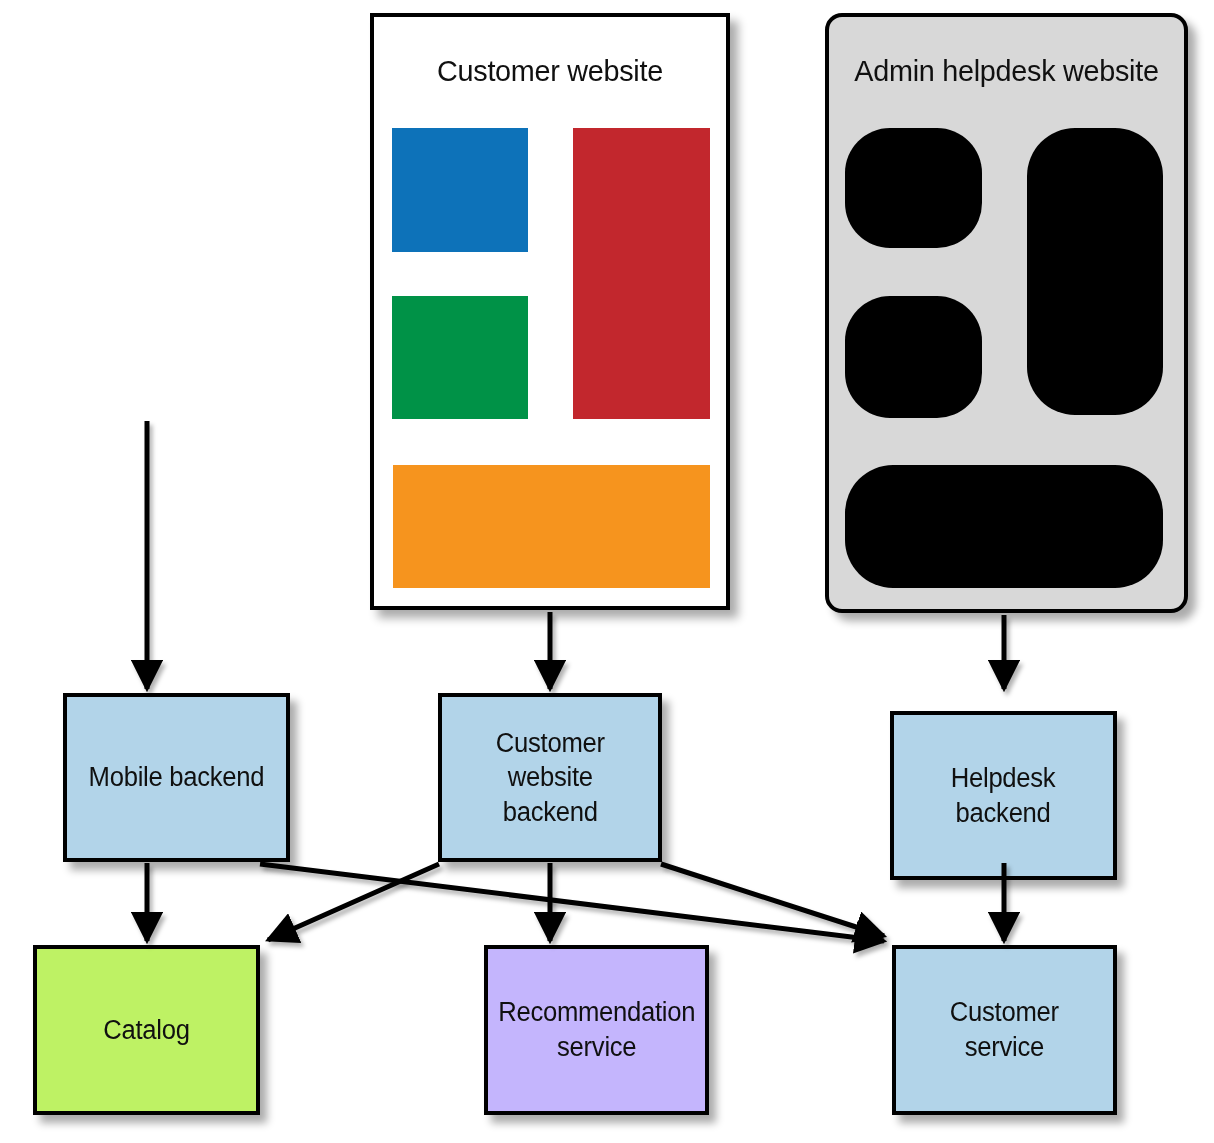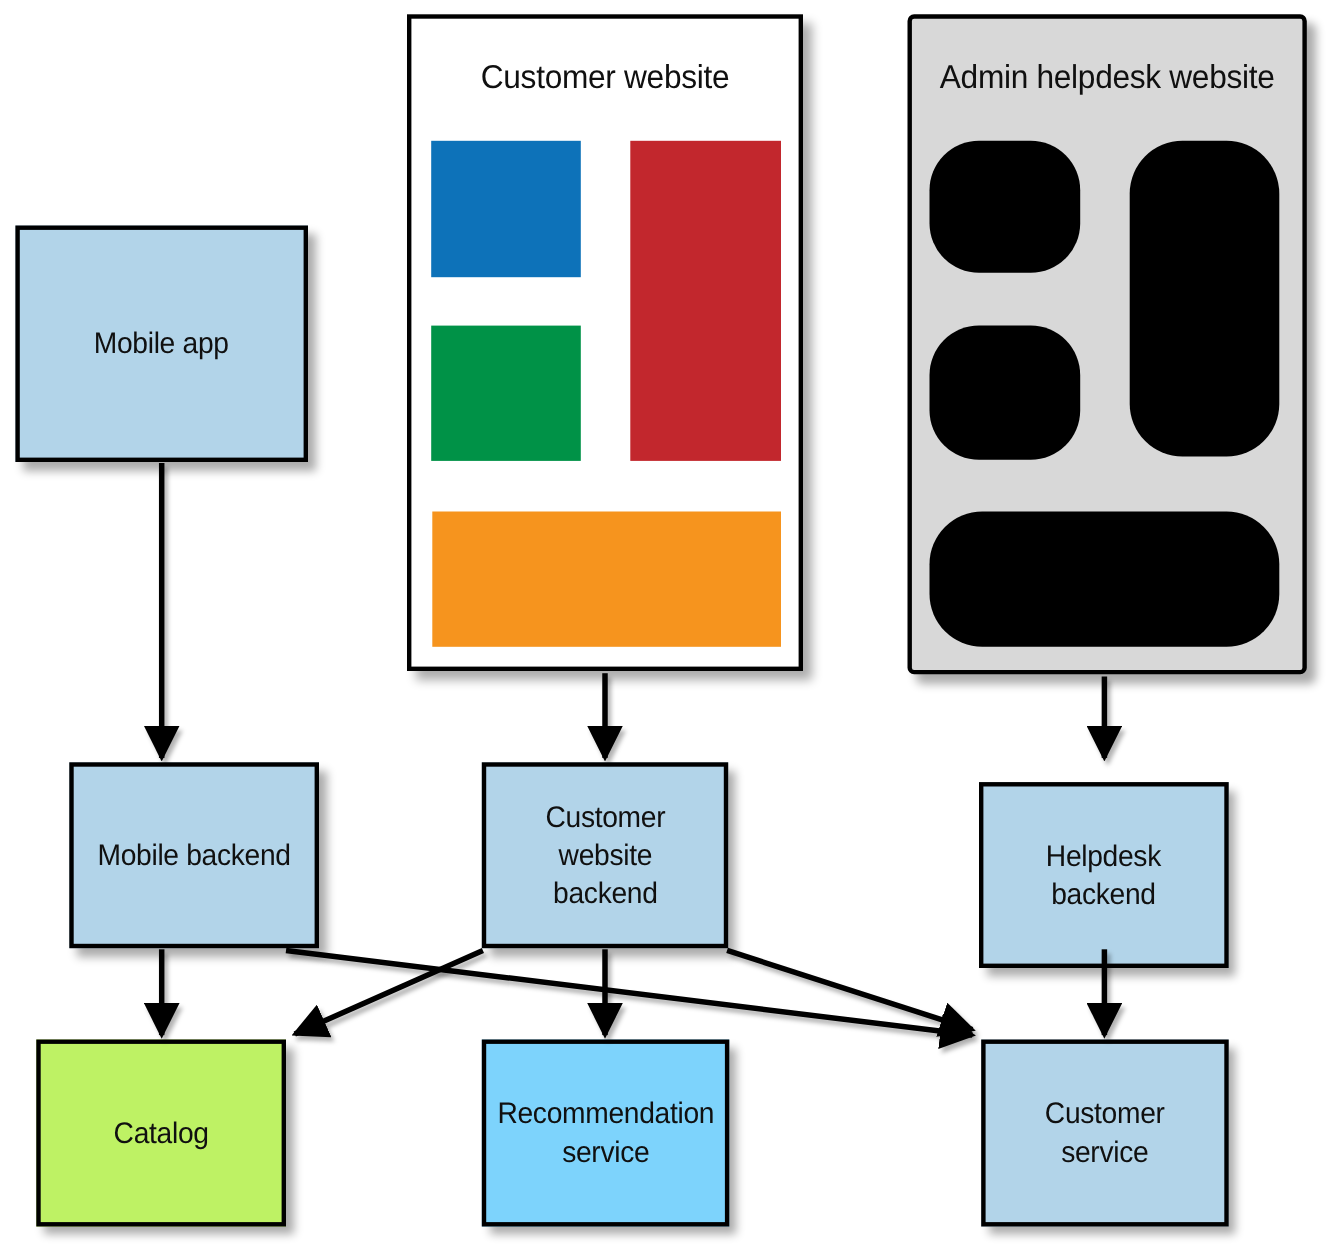--- a/index.html
+++ b/index.html
@@ -27,21 +27,21 @@
   #helpdesk-backend{left:890px;top:693px;width:227px;height:169px;}
   #catalog{left:33px;top:945px;width:227px;height:170px;}
   #recommendation-service{left:438px;top:945px;width:225px;height:170px;}
   #customer-service{left:892px;top:945px;width:225px;height:170px;}
   
   .panel{
     position:absolute;box-sizing:border-box;border:4px solid #000;
     box-shadow:8px 8px 9px rgba(0,0,0,.33);z-index:1;
   }
   #customer-website{left:370px;top:13px;width:360px;height:597px;background:#ffffff;}
-  #admin-helpdesk-website{left:825px;top:13px;width:363px;height:600px;background:#d8d8d8;border-radius:6px;}
+  #admin-helpdesk-website{left:825px;top:13px;width:363px;height:600px;background:#d8d8d8;border-radius:17px;}
   .panel-title{
     position:absolute;top:37px;left:0;right:0;text-align:center;
     font-size:30px;color:#101010;transform:scaleX(.96);letter-spacing:-.3px;
   }
   .blk{position:absolute;}
   
   .b-blue{left:18px;top:111px;width:136px;height:124px;}
   .b-red{left:199px;top:111px;width:137px;height:291px;}
   .b-green{left:18px;top:279px;width:136px;height:123px;}
   .b-orange{left:19px;top:448px;width:317px;height:123px;}
@@ -66,23 +66,20 @@
       <line x1="550" y1="612" x2="550" y2="689" stroke="#000000" marker-end="url(#arrowhead)"></line>
       <line x1="1004" y1="615" x2="1004" y2="689" stroke="#000000" marker-end="url(#arrowhead)"></line>
       <line x1="147" y1="863" x2="147" y2="941" stroke="#000000" marker-end="url(#arrowhead)"></line>
       <line x1="550" y1="863" x2="550" y2="941" stroke="#000000" marker-end="url(#arrowhead)"></line>
       <line x1="1004" y1="863" x2="1004" y2="941" stroke="#000000" marker-end="url(#arrowhead)"></line>
       <line x1="260" y1="864" x2="884" y2="941" stroke="#000000" marker-end="url(#arrowhead)"></line>
       <line x1="439" y1="864" x2="268" y2="940" stroke="#000000" marker-end="url(#arrowhead)"></line>
       <line x1="661" y1="864" x2="884" y2="936" stroke="#000000" marker-end="url(#arrowhead)"></line>
     </svg>
 
-  <div class="node" id="mobile-app" style="background-color: rgb(178, 212, 233);">
-    <span class="label">Mobile app</span>
-  </div>
 
   <div class="panel" id="customer-website" style="background-color: rgb(255, 255, 255); padding-left: 28px;">
     <div class="panel-title">Customer website</div>
     <div class="blk b-blue" style="background-color: rgb(13, 114, 185);"></div>
     <div class="blk b-red" style="background-color: rgb(194, 39, 45);"></div>
     <div class="blk b-green" style="background-color: rgb(0, 146, 71);"></div>
     <div class="blk b-orange" style="background-color: rgb(246, 148, 30);"></div>
   </div>
 
   <div class="panel" id="admin-helpdesk-website" style="background-color: rgb(216, 216, 216);">
@@ -105,21 +102,21 @@
 
   <div class="node" id="helpdesk-backend" style="background-color: rgb(178, 212, 233); margin-top: 18px;">
     <span class="label">Helpdesk
 backend</span>
   </div>
 
   <div class="node" id="catalog" style="background-color: #bef264;">
     <span class="label">Catalog</span>
   </div>
 
-  <div class="node" id="recommendation-service" style="background-color: #7dd3fc;">
+  <div class="node" id="recommendation-service" style="background-color: #c4b5fd; margin-left: 46px;">
     <span class="label">Recommendation
 service</span>
   </div>
 
   <div class="node" id="customer-service" style="background-color: rgb(178, 212, 233);">
     <span class="label">Customer
 service</span>
   </div>
 
 </div>

